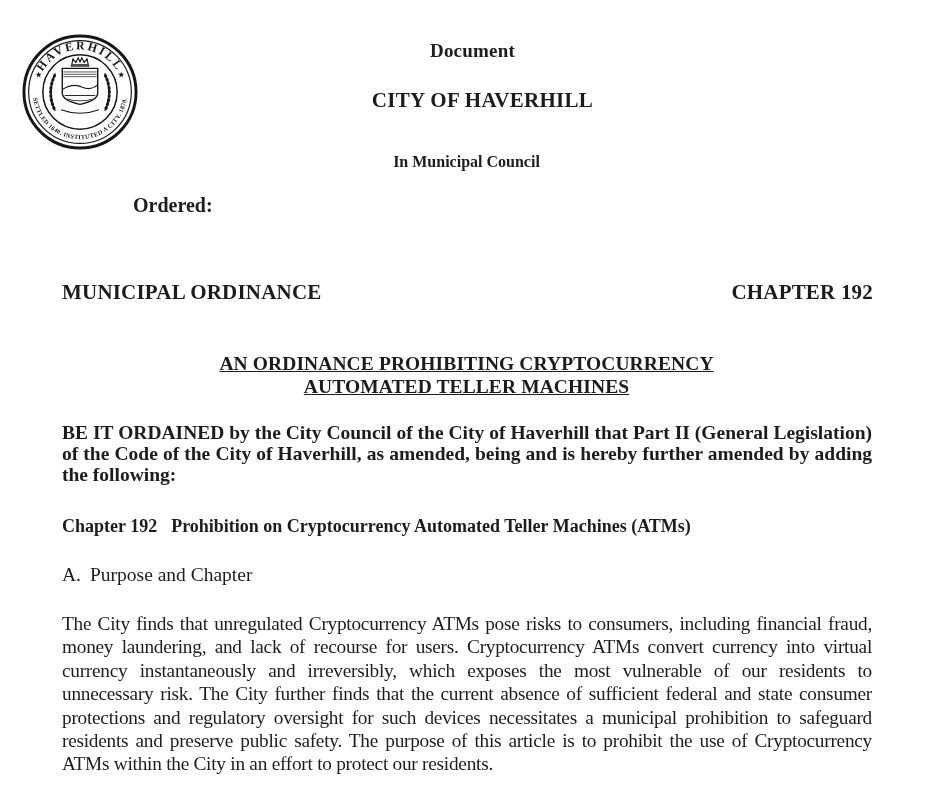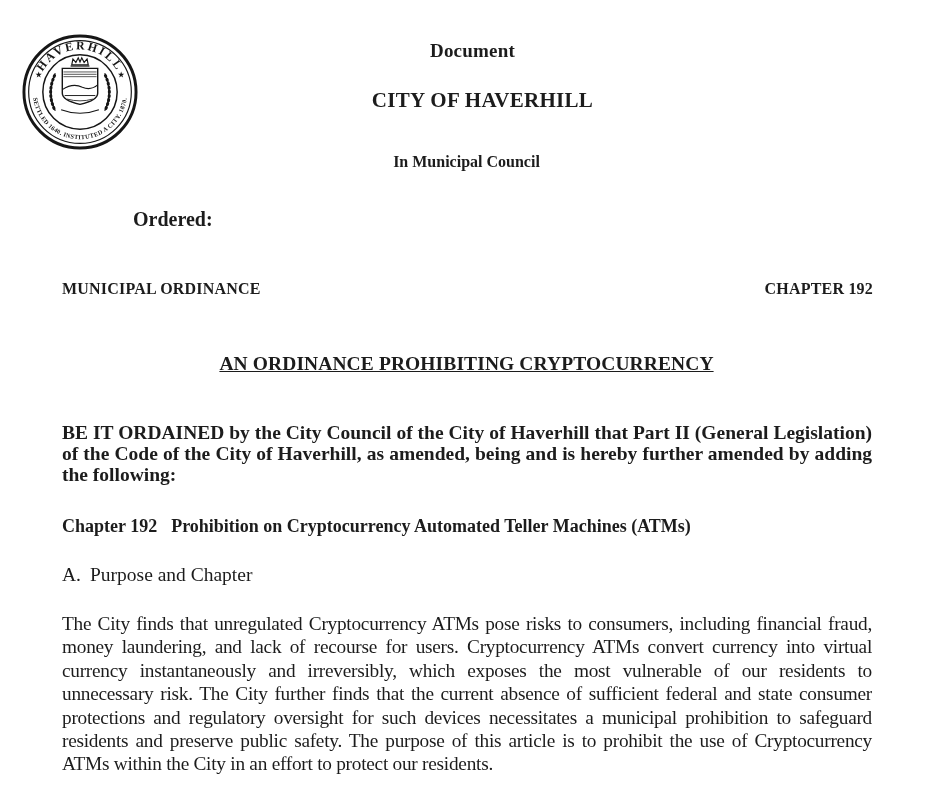--- a/index.html
+++ b/index.html
@@ -17,26 +17,26 @@
   .centered { left: 0; right: 0; text-align: center; }
   .bold { font-weight: bold; }
 
   .seal { left: 20px; top: 33px; width: 120px; height: 118px; }
   .seal svg { width: 100%; height: 100%; }
 
   .h-doc     { top: 40px;  font-size: 19px; letter-spacing: 0.2px; padding-left: 12px; }
   .h-city    { top: 88px;  font-size: 21px; letter-spacing: 0.3px; padding-left: 32px; }
   .h-council { top: 135px; font-size: 16px; margin-top: 18px; }
 
-  .ordered   { left: 133px; top: 208px; font-size: 20px; }
+  .ordered   { left: 133px; top: 194px; font-size: 20px; }
 
   .ord-row {
     left: 62px; right: 60px; top: 280px;
     display: flex; justify-content: space-between;
-    font-size: 16px; font-weight: bold; letter-spacing: 0.2px;
+    font-size: 21px; font-weight: bold; letter-spacing: 0.2px;
   }
 
   .ord-title {
     top: 352px; font-size: 19.5px; font-weight: bold;
     line-height: 23px; letter-spacing: 0.1px; text-decoration: underline;
   }
 
   .enactment {
     left: 62px; width: 810px; top: 422px;
     font-size: 19.5px; font-weight: bold;
@@ -114,20 +114,21 @@
 
   <div class="abs bold ordered">Ordered:</div>
 
   <div class="abs ord-row">
     <span>MUNICIPAL ORDINANCE</span>
     <span>CHAPTER 192</span>
   </div>
 
   <div class="abs centered ord-title">
     <div>AN ORDINANCE PROHIBITING CRYPTOCURRENCY</div>
+    <div>AUTOMATED TELLER MACHINES</div>
   </div>
 
   <div class="abs enactment">BE IT ORDAINED by the City Council of the City of Haverhill that Part II (General Legislation) of the Code of the City of Haverhill, as amended, being and is hereby further amended by adding the following:</div>
 
   <div class="abs chapter-heading">
     <span>Chapter 192</span><span class="gap"></span><span>Prohibition on Cryptocurrency Automated Teller Machines (ATMs)</span>
   </div>
 
   <div class="abs section-label">
     <span>A.</span><span class="gap"></span><span>Purpose and Chapter</span>

